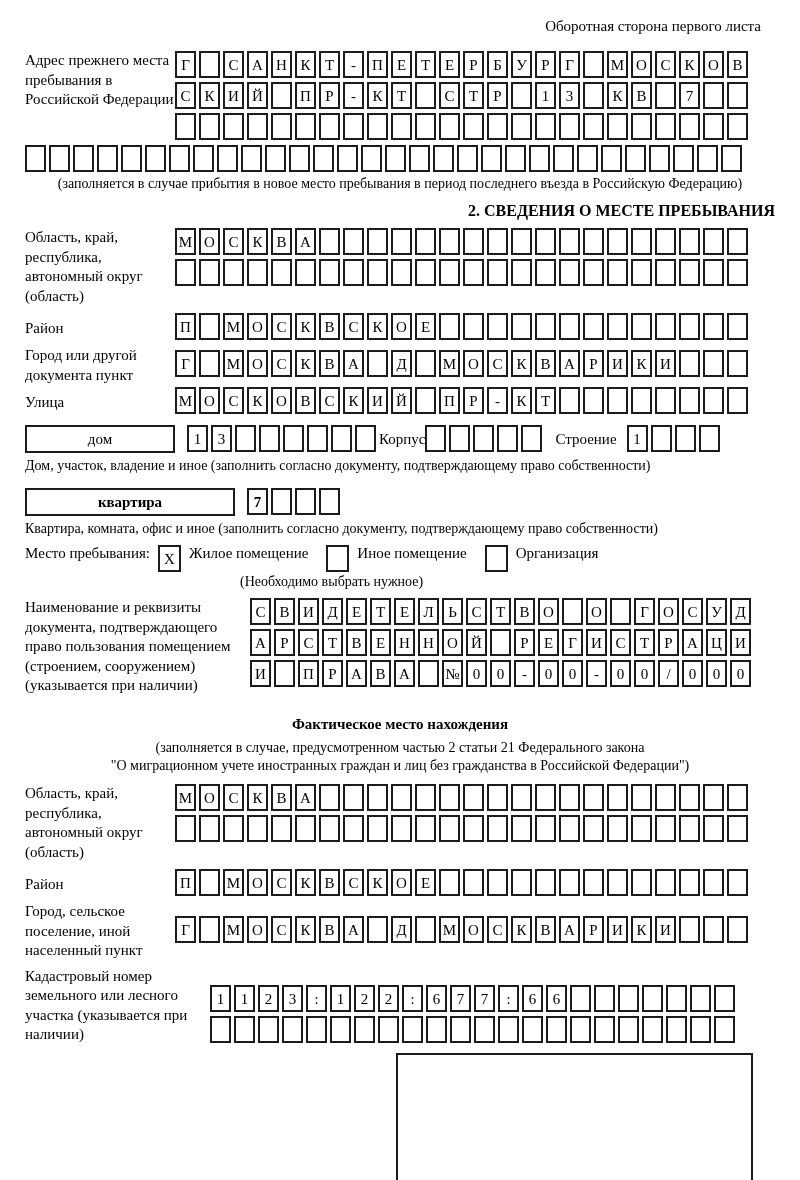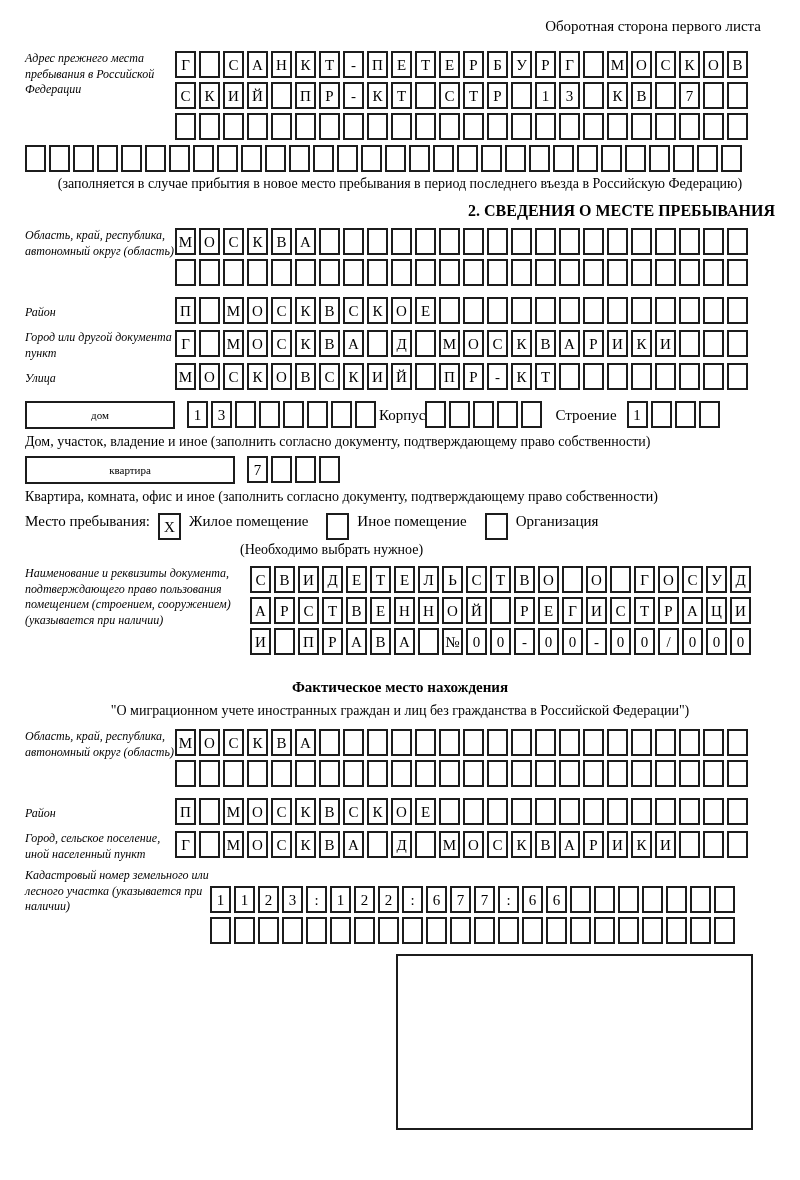--- a/index.html
+++ b/index.html
@@ -15,33 +15,33 @@
   .cells{white-space:nowrap;height:28px;margin-bottom:3px;}
   .cell{
     display:inline-block;box-sizing:border-box;
     width:21px;height:27px;margin-right:3px;
     border:2px solid #1c1c1c;
     text-align:center;font-size:15px;line-height:24px;
     vertical-align:top;
   }
   .frow{display:flex;margin-top:4px;}
   .frow.vcenter{align-items:center;}
-  .lbl{font-size:12px;line-height:1.3;font-style:italic;}
+  .lbl{font-size:15px;line-height:1.3;}
   .w150{width:150px;flex:0 0 150px;}
   .w185{width:185px;flex:0 0 185px;}
   .w225{width:225px;flex:0 0 225px;padding-right:14px;box-sizing:border-box;}
   .caption{font-size:14px;margin-top:2px;}
   .center{text-align:center;}
   .sect-title{font-weight:bold;font-size:16px;text-align:right;margin:10px 0 8px 0;}
   .sub-title{font-weight:bold;font-size:15px;text-align:center;margin:14px 0 6px 0;}
   .note-line{font-size:14px;text-align:center;line-height:1.35;}
 
   .wide-box{
     box-sizing:border-box;border:2px solid #1c1c1c;height:28px;
-    display:inline-block;text-align:center;font-size:11px;line-height:25px;
+    display:inline-block;text-align:center;font-size:15px;line-height:25px;
     vertical-align:top;
   }
   .inline-lab{font-size:15px;display:inline-block;vertical-align:top;line-height:28px;}
   .gap12{display:inline-block;width:12px;}
   .gap10{display:inline-block;width:10px;}
   .checkbox{
     display:inline-block;box-sizing:border-box;width:23px;height:27px;
     border:2px solid #1c1c1c;text-align:center;font-size:15px;line-height:24px;
     vertical-align:middle;
   }
@@ -91,21 +91,21 @@
   <div class="frow vcenter" style="margin-top:2px;">
     <div class="lbl w150">Улица</div>
     <div class="cells"><span class="cell">М</span><span class="cell">О</span><span class="cell">С</span><span class="cell">К</span><span class="cell">О</span><span class="cell">В</span><span class="cell">С</span><span class="cell">К</span><span class="cell">И</span><span class="cell">Й</span><span class="cell"></span><span class="cell">П</span><span class="cell">Р</span><span class="cell">-</span><span class="cell">К</span><span class="cell">Т</span><span class="cell"></span><span class="cell"></span><span class="cell"></span><span class="cell"></span><span class="cell"></span><span class="cell"></span><span class="cell"></span><span class="cell"></span></div>
   </div>
 
   <div style="margin-top:7px;white-space:nowrap;">
     <span class="wide-box" style="width:150px;">дом</span><span class="gap12"></span><span class="cells" style="display:inline-block;"><span class="cell">1</span><span class="cell">3</span><span class="cell"></span><span class="cell"></span><span class="cell"></span><span class="cell"></span><span class="cell"></span><span class="cell"></span></span><span class="inline-lab">Корпус</span><span class="cells" style="display:inline-block;"><span class="cell"></span><span class="cell"></span><span class="cell"></span><span class="cell"></span><span class="cell"></span></span><span class="gap10"></span><span class="inline-lab">Строение</span><span class="gap10"></span><span class="cells" style="display:inline-block;"><span class="cell">1</span><span class="cell"></span><span class="cell"></span><span class="cell"></span></span>
   </div>
   <div class="caption">Дом, участок, владение и иное (заполнить согласно документу, подтверждающему право собственности)</div>
 
-  <div style="margin-top:6px;white-space:nowrap;">
+  <div style="margin-top:14px;white-space:nowrap;font-weight:bold;">
     <span class="wide-box" style="width:210px;">квартира</span><span class="gap12"></span><span class="cells" style="display:inline-block;"><span class="cell">7</span><span class="cell"></span><span class="cell"></span><span class="cell"></span></span>
   </div>
   <div class="caption">Квартира, комната, офис и иное (заполнить согласно документу, подтверждающему право собственности)</div>
 
   <div class="chk-row">
     <span>Место пребывания:</span>
     <span class="checkbox" style="margin-left:8px;">X</span>
     <span class="opt-label">Жилое помещение</span>
     <span class="checkbox"></span>
     <span class="opt-label">Иное помещение</span>
@@ -117,20 +117,21 @@
   <div class="frow" style="margin-top:8px;">
     <div class="lbl w225">Наименование и реквизиты документа, подтверждающего право пользования помещением (строением, сооружением) (указывается при наличии)</div>
     <div>
       <div class="cells"><span class="cell">С</span><span class="cell">В</span><span class="cell">И</span><span class="cell">Д</span><span class="cell">Е</span><span class="cell">Т</span><span class="cell">Е</span><span class="cell">Л</span><span class="cell">Ь</span><span class="cell">С</span><span class="cell">Т</span><span class="cell">В</span><span class="cell">О</span><span class="cell"></span><span class="cell">О</span><span class="cell"></span><span class="cell">Г</span><span class="cell">О</span><span class="cell">С</span><span class="cell">У</span><span class="cell">Д</span></div>
       <div class="cells"><span class="cell">А</span><span class="cell">Р</span><span class="cell">С</span><span class="cell">Т</span><span class="cell">В</span><span class="cell">Е</span><span class="cell">Н</span><span class="cell">Н</span><span class="cell">О</span><span class="cell">Й</span><span class="cell"></span><span class="cell">Р</span><span class="cell">Е</span><span class="cell">Г</span><span class="cell">И</span><span class="cell">С</span><span class="cell">Т</span><span class="cell">Р</span><span class="cell">А</span><span class="cell">Ц</span><span class="cell">И</span></div>
       <div class="cells"><span class="cell">И</span><span class="cell"></span><span class="cell">П</span><span class="cell">Р</span><span class="cell">А</span><span class="cell">В</span><span class="cell">А</span><span class="cell"></span><span class="cell">№</span><span class="cell">0</span><span class="cell">0</span><span class="cell">-</span><span class="cell">0</span><span class="cell">0</span><span class="cell">-</span><span class="cell">0</span><span class="cell">0</span><span class="cell">/</span><span class="cell">0</span><span class="cell">0</span><span class="cell">0</span></div>
     </div>
   </div>
 
   <div class="sub-title" style="margin-top:20px;">Фактическое место нахождения</div>
+  <div class="note-line">(заполняется в случае, предусмотренном частью 2 статьи 21 Федерального закона</div>
   <div class="note-line">"О миграционном учете иностранных граждан и лиц без гражданства в Российской Федерации")</div>
 
   <div class="frow" style="margin-top:8px;">
     <div class="lbl w150">Область, край, республика, автономный округ (область)</div>
     <div>
       <div class="cells"><span class="cell">М</span><span class="cell">О</span><span class="cell">С</span><span class="cell">К</span><span class="cell">В</span><span class="cell">А</span><span class="cell"></span><span class="cell"></span><span class="cell"></span><span class="cell"></span><span class="cell"></span><span class="cell"></span><span class="cell"></span><span class="cell"></span><span class="cell"></span><span class="cell"></span><span class="cell"></span><span class="cell"></span><span class="cell"></span><span class="cell"></span><span class="cell"></span><span class="cell"></span><span class="cell"></span><span class="cell"></span></div>
       <div class="cells"><span class="cell"></span><span class="cell"></span><span class="cell"></span><span class="cell"></span><span class="cell"></span><span class="cell"></span><span class="cell"></span><span class="cell"></span><span class="cell"></span><span class="cell"></span><span class="cell"></span><span class="cell"></span><span class="cell"></span><span class="cell"></span><span class="cell"></span><span class="cell"></span><span class="cell"></span><span class="cell"></span><span class="cell"></span><span class="cell"></span><span class="cell"></span><span class="cell"></span><span class="cell"></span><span class="cell"></span></div>
     </div>
   </div>
 

